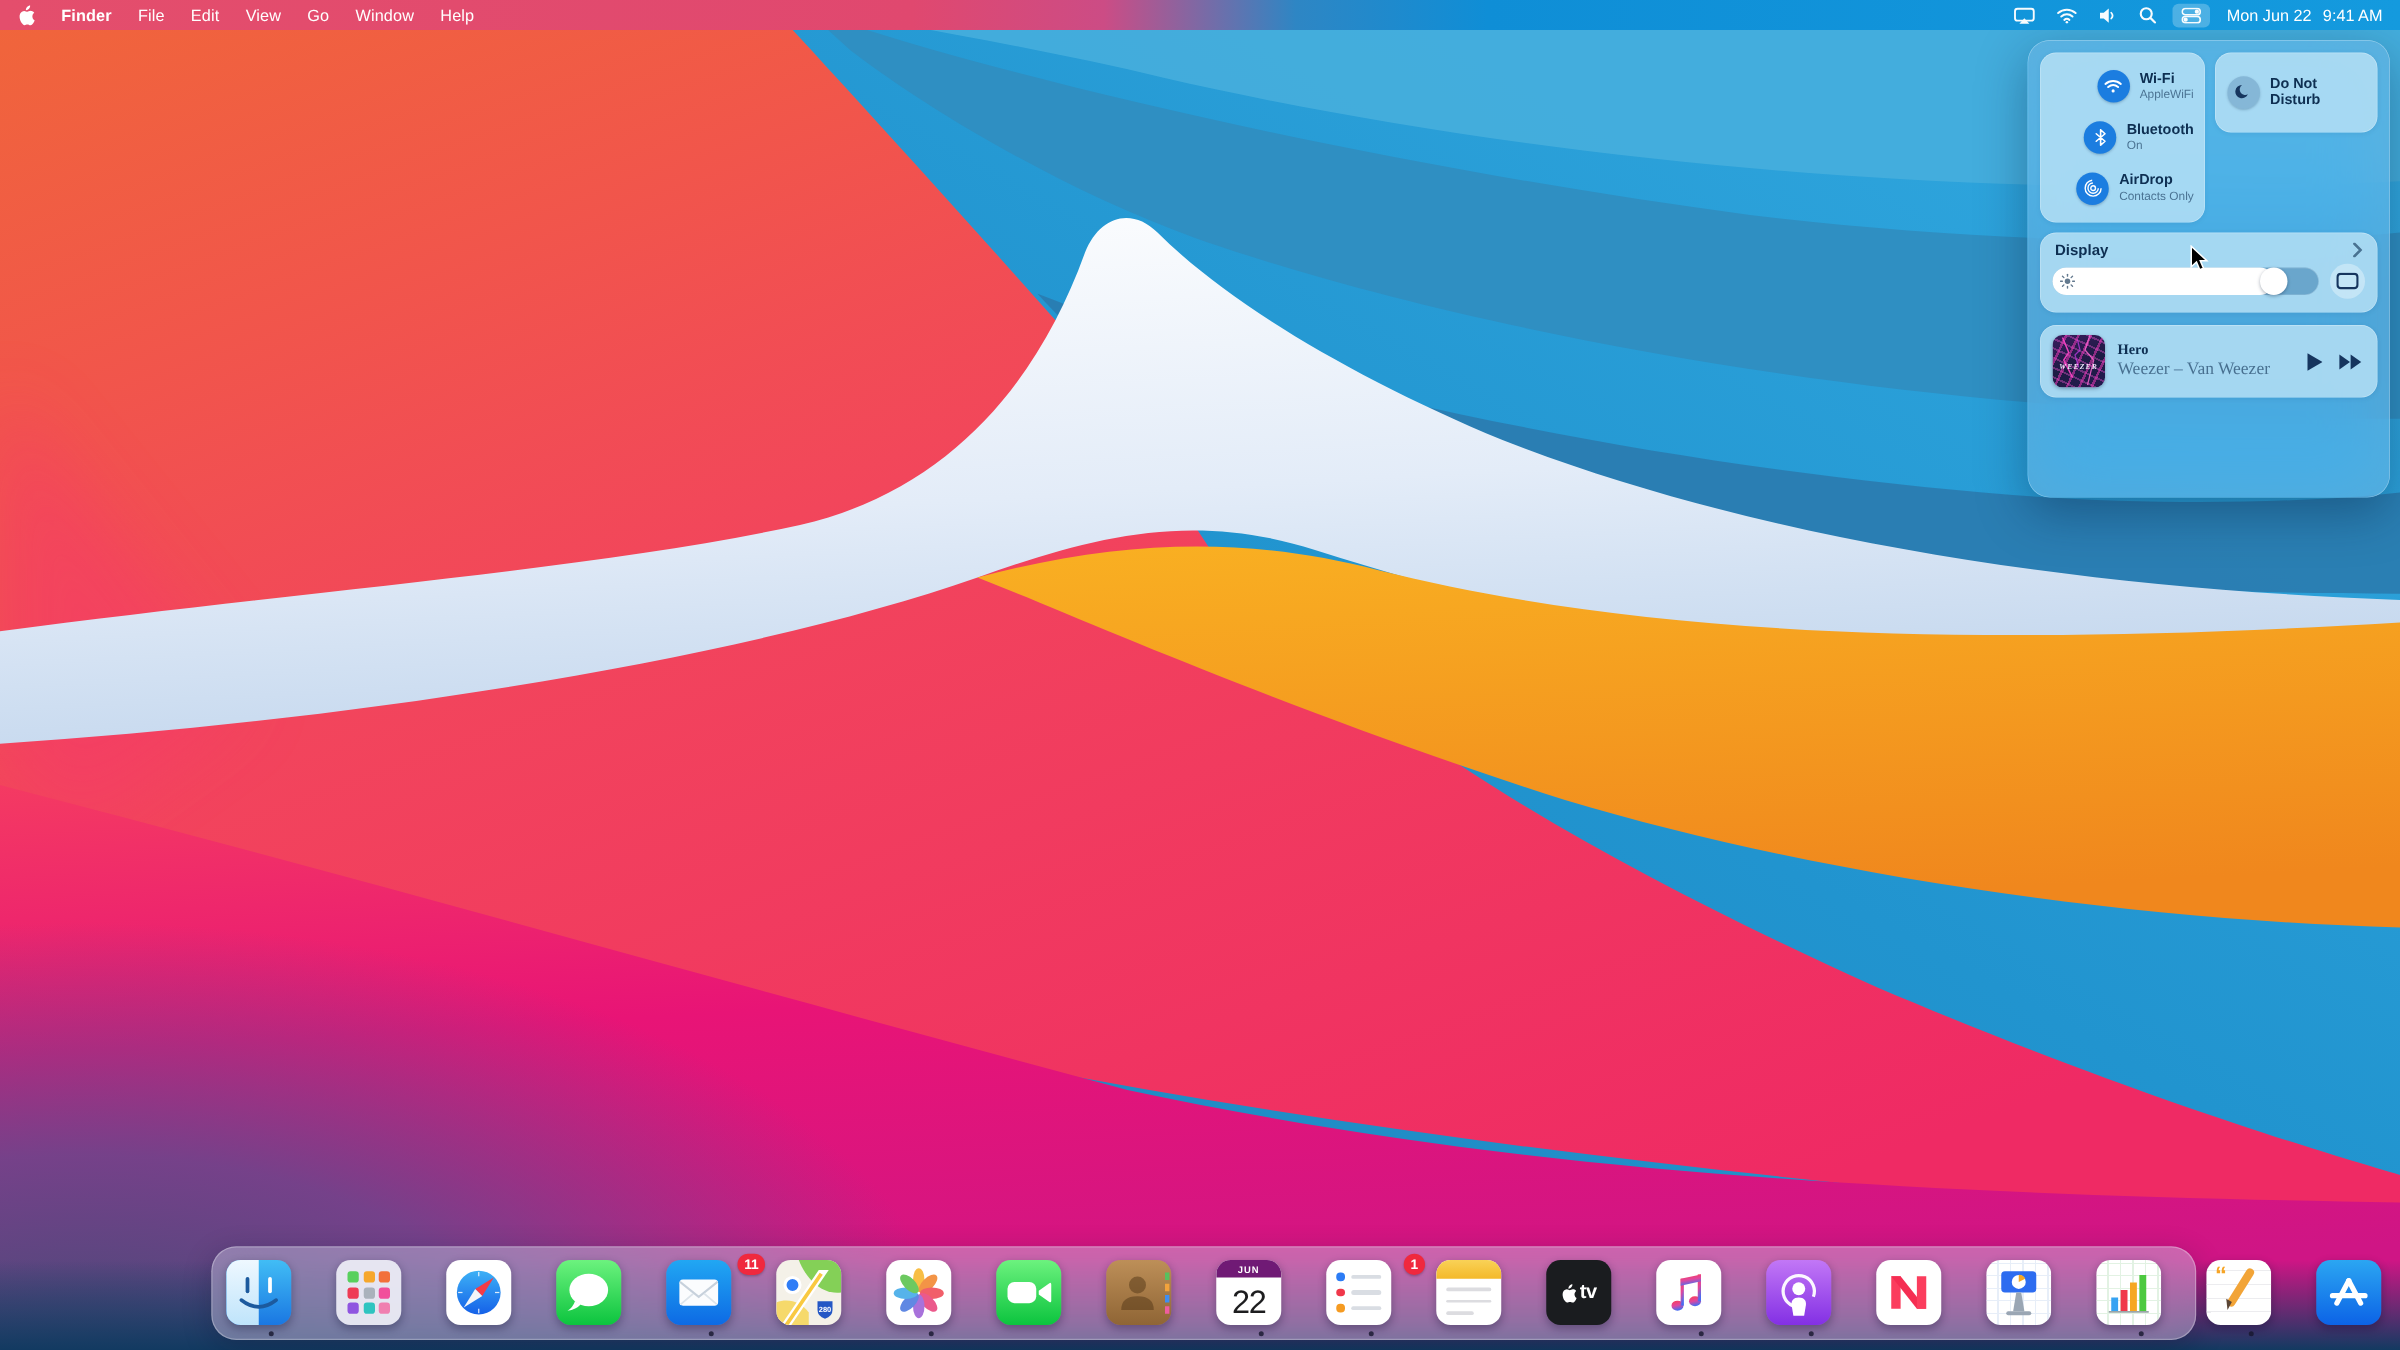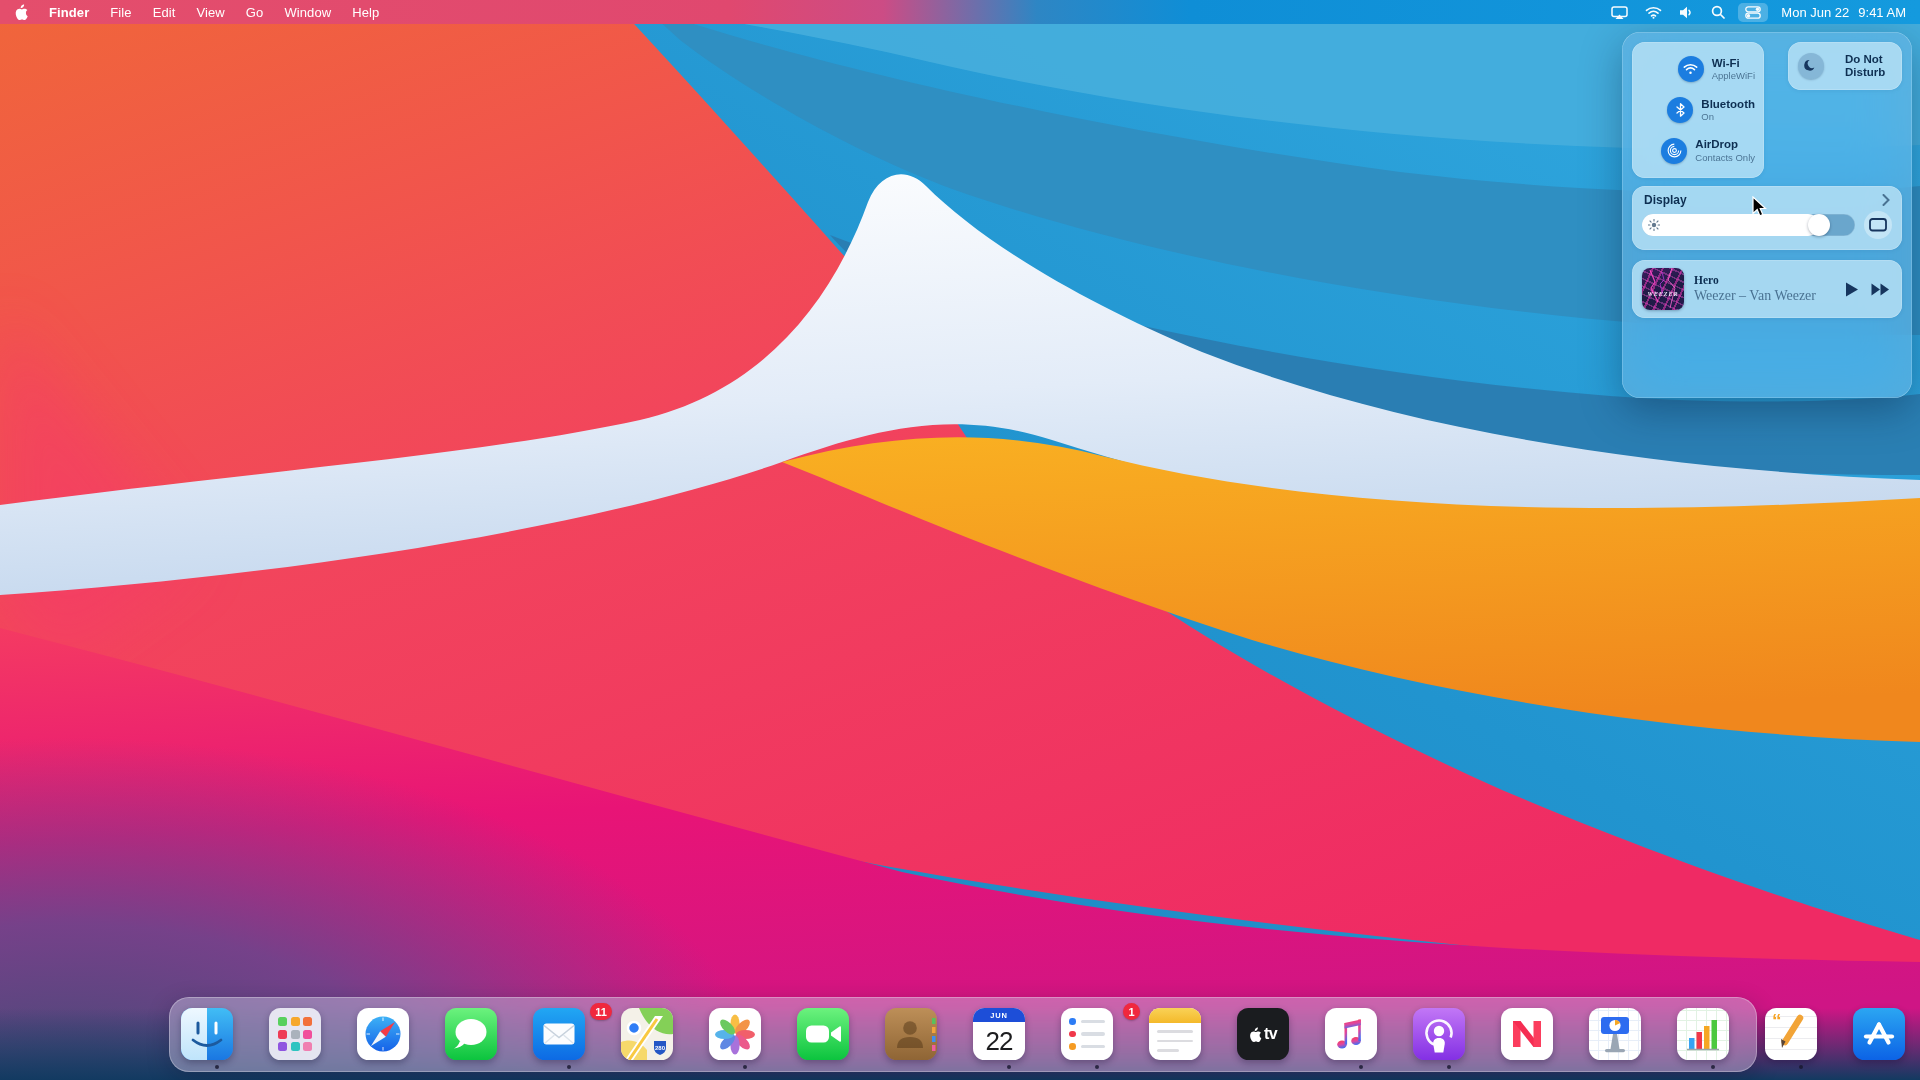--- a/index.html
+++ b/index.html
@@ -38,21 +38,21 @@
     box-shadow:inset 0 0 0 .5px rgba(255,255,255,.35), 0 1px 4px rgba(0,40,80,.08);
   }
   .cc-top { display:flex; gap:8px; }
   .cc-conn { width:132px; height:136px; display:flex; flex-direction:column; justify-content:space-around; padding:7px 9px; }
   .cc-row { display:flex; align-items:center; gap:8px;justify-content:flex-end; }
   .cc-bubble { width:26px; height:26px; border-radius:50%; background:#1b7de0; flex:none; display:flex; align-items:center; justify-content:center; box-shadow:0 1px 2px rgba(0,30,70,.25); }
   .cc-bubble.dim { background:rgba(36,84,130,.25); }
   .cc-lbl { font-size:11.5px; font-weight:700; line-height:1.15; }
   .cc-sub { font-size:9.5px; color:rgba(14,47,82,.62); line-height:1.2; }
   .cc-col { display:flex; flex-direction:column; gap:8px; width:130px; }
-  .cc-sq { height:48px; display:flex; align-items:center; gap:21px; padding:0 10px;margin-left:16px; }
+  .cc-sq { height:64px; display:flex; align-items:center; gap:8px; padding:0 10px; }
   .cc-sq .cc-lbl { font-size:11.5px; }
   .cc-section { margin-top:8px; height:64px; padding:7px 10px 0; }
   .cc-sec-head { display:flex; align-items:center; justify-content:space-between; font-size:12px; font-weight:700; padding:0 2px; }
   .slider-row { display:flex; align-items:center; gap:9px; margin-top:4px; }
   .slider { position:relative; flex:1; height:22px; border-radius:11px; background:rgba(96,158,198,.85); box-shadow:inset 0 0 0 .5px rgba(255,255,255,.25); }
   .slider-fill { position:absolute; left:0; top:0; bottom:0; width:50%; background:#fff; border-radius:11px; }
   .slider-knob { position:absolute; top:0; width:22px; height:22px; border-radius:50%; background:#fff; box-shadow:0 1px 3px rgba(0,20,50,.35); }
   .slider-glyph { position:absolute; left:6px; top:50%; transform:translateY(-50%); display:flex; z-index:2; }
   .round-btn { width:28px; height:28px; border-radius:50%; background:rgba(255,255,255,.35); flex:none; display:flex; align-items:center; justify-content:center; }
   .cc-music { margin-top:10px; height:58px; display:flex; align-items:center; gap:10px; padding:0 10px;font-family:Liberation Serif, serif; }
@@ -105,21 +105,21 @@
   .launchpad { background:rgba(238,238,246,.92); display:flex; align-items:center; justify-content:center; }
   .lp-grid { display:grid; grid-template-columns:repeat(3,9px); grid-template-rows:repeat(3,9px); gap:3.5px; }
   .lp-grid i { border-radius:2.5px; }
   .messages { background:linear-gradient(180deg,#6cf27e,#0cc43e); }
   .mail { background:linear-gradient(180deg,#21a7f3,#0d6ae4); }
   .maps { background:#f4f1e8; }
   .photos { background:#fff; }
   .facetime { background:linear-gradient(180deg,#6cf27e,#0cc43e); }
   .contacts { background:linear-gradient(180deg,#bd8f58,#8f6535); }
   .calendar { background:#fff; display:flex; flex-direction:column; }
-  .cal-head { height:14px; background:#1d4ed8; color:#fff; font-size:7.5px; font-weight:700; letter-spacing:.8px; display:flex; align-items:center; justify-content:center; }
+  .cal-head { height:14px; background:#701a75; color:#fff; font-size:7.5px; font-weight:700; letter-spacing:.8px; display:flex; align-items:center; justify-content:center; }
   .cal-day { flex:1; display:flex; align-items:center; justify-content:center; font-size:26px; font-weight:300; color:#1d1d1f; letter-spacing:-1px; }
   .reminders { background:#fff; display:flex; flex-direction:column; justify-content:center; gap:6px; padding:0 8px; }
   .rem-row { display:flex; align-items:center; gap:5px; }
   .rem-row i { width:6.5px; height:6.5px; border-radius:50%; flex:none; }
   .rem-row b { height:3.5px; flex:1; background:#d9dde3; border-radius:2px; }
   .notes { background:#fff; display:flex; flex-direction:column; }
   .notes-head { height:15px; background:linear-gradient(180deg,#f9d257,#f4b92a); }
   .notes-body { flex:1; padding:7px 8px; display:flex; flex-direction:column; gap:7px; }
   .notes-body b { height:2.5px; background:#dcdce0; border-radius:2px; }
   .tv { background:#1a1c1f; display:flex; align-items:center; justify-content:center; gap:2px; }

